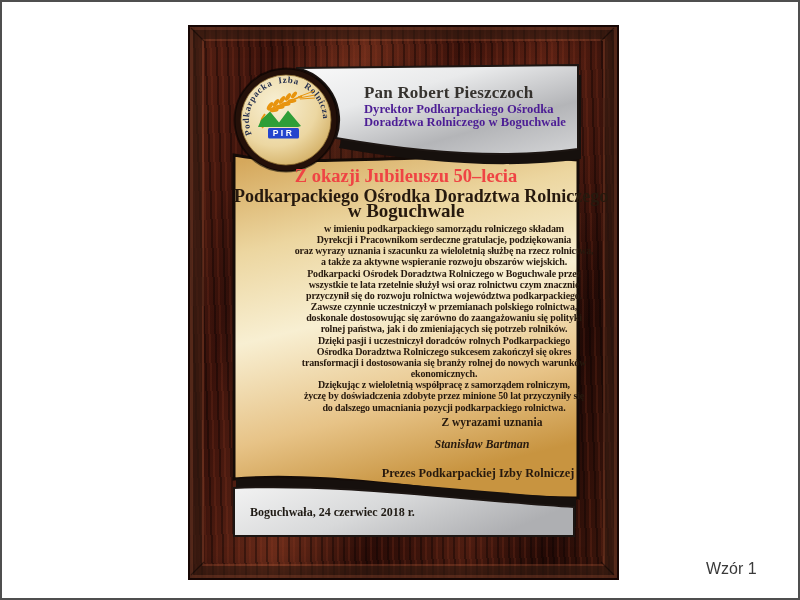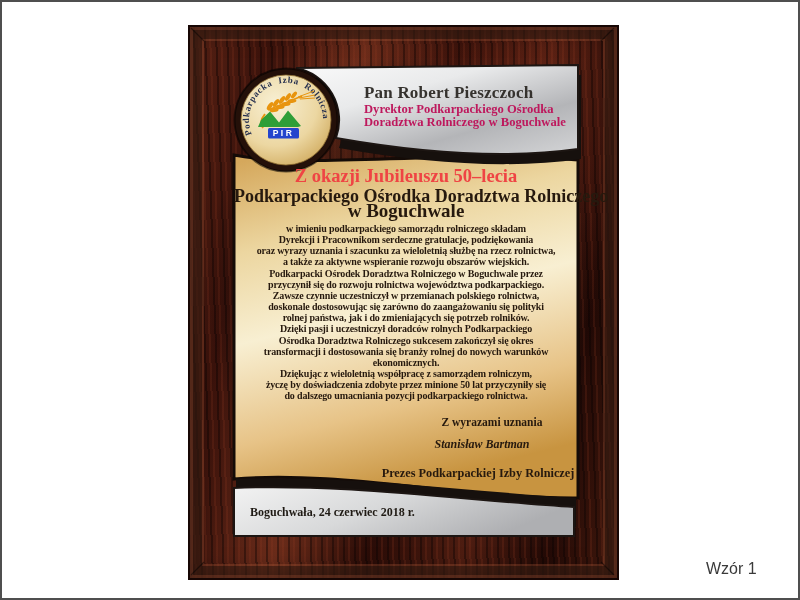--- a/index.html
+++ b/index.html
@@ -18,26 +18,26 @@
       linear-gradient(100deg,#5a2315 0%,#3a120b 16%,#6b2c1a 34%,#2a0c07 52%,#4e1d11 70%,#230a06 86%,#451a0e 100%);
     box-shadow:
       inset 0 0 0 3px rgba(160,80,52,0.30),
       inset 0 0 0 12px rgba(0,0,0,0.38),
       inset 0 0 0 14px rgba(175,92,60,0.30),
       inset 0 0 26px rgba(0,0,0,0.65);
   }
   svg.overlay{position:absolute;left:0;top:0;}
   .txt{position:absolute;white-space:nowrap;color:#26190e;}
   .header-name{left:362px;top:81px;font-size:17px;font-weight:700;color:#35322e;letter-spacing:0.2px;}
-  .header-sub{left:362px;top:101px;font-size:12.6px;font-weight:700;color:#be185d;line-height:12.7px;}
+  .header-sub{left:362px;top:101px;font-size:12.6px;font-weight:700;color:#4c1d95;line-height:12.7px;}
   .center{left:232px;width:344px;text-align:center;}
   .occ-title{top:164px;font-size:18.5px;font-weight:700;color:#ef4444;}
   .occ-sub1{top:184px;font-size:18px;font-weight:700;}
   .occ-sub2{top:197.5px;font-size:19px;font-weight:700;}
-  .body-block{top:221px;font-size:10px;font-weight:600;line-height:11.15px;letter-spacing:-0.15px;}
+  .body-block{top:221px;font-size:10px;font-weight:600;line-height:11.15px;letter-spacing:-0.15px;padding-left:38px;}
   .salutation{left:380px;top:414px;width:220px;text-align:center;font-size:11.5px;font-weight:600;}
   .sig-name{left:370px;top:435px;width:220px;text-align:center;font-size:12px;font-style:italic;font-weight:600;}
   .sig-title{left:356px;top:464px;width:240px;text-align:center;font-size:12.3px;font-weight:600;}
   .date-place{left:248px;top:503px;font-size:12px;font-weight:600;color:#1f1a14;}
   .variant-caption{
     left:704px;top:558px;font-size:16px;color:#3a3a3a;
     font-family:"Liberation Sans","DejaVu Sans",sans-serif;font-weight:400;
   }
 </style>
 </head>
@@ -131,20 +131,21 @@
   <div class="txt center occ-title">Z okazji Jubileuszu 50–lecia</div>
   <div class="txt center occ-sub1">Podkarpackiego Ośrodka Doradztwa Rolniczego</div>
   <div class="txt center occ-sub2">w Boguchwale</div>
 
   <div class="txt center body-block">
       <div>w imieniu podkarpackiego samorządu rolniczego składam</div>
       <div>Dyrekcji i Pracownikom serdeczne gratulacje, podziękowania</div>
       <div>oraz wyrazy uznania i szacunku za wieloletnią służbę na rzecz rolnictwa,</div>
       <div>a także za aktywne wspieranie rozwoju obszarów wiejskich.</div>
       <div>Podkarpacki Ośrodek Doradztwa Rolniczego w Boguchwale przez</div>
+      <div>wszystkie te lata rzetelnie służył wsi oraz rolnictwu czym znacznie</div>
       <div>przyczynił się do rozwoju rolnictwa województwa podkarpackiego.</div>
       <div>Zawsze czynnie uczestniczył w przemianach polskiego rolnictwa,</div>
       <div>doskonale dostosowując się zarówno do zaangażowaniu się polityki</div>
       <div>rolnej państwa, jak i do zmieniających się potrzeb rolników.</div>
       <div>Dzięki pasji i uczestniczył doradców rolnych Podkarpackiego</div>
       <div>Ośrodka Doradztwa Rolniczego sukcesem zakończył się okres</div>
       <div>transformacji i dostosowania się branży rolnej do nowych warunków</div>
       <div>ekonomicznych.</div>
       <div>Dziękując z wieloletnią współpracę z samorządem rolniczym,</div>
       <div>życzę by doświadczenia zdobyte przez minione 50 lat przyczyniły się</div>

